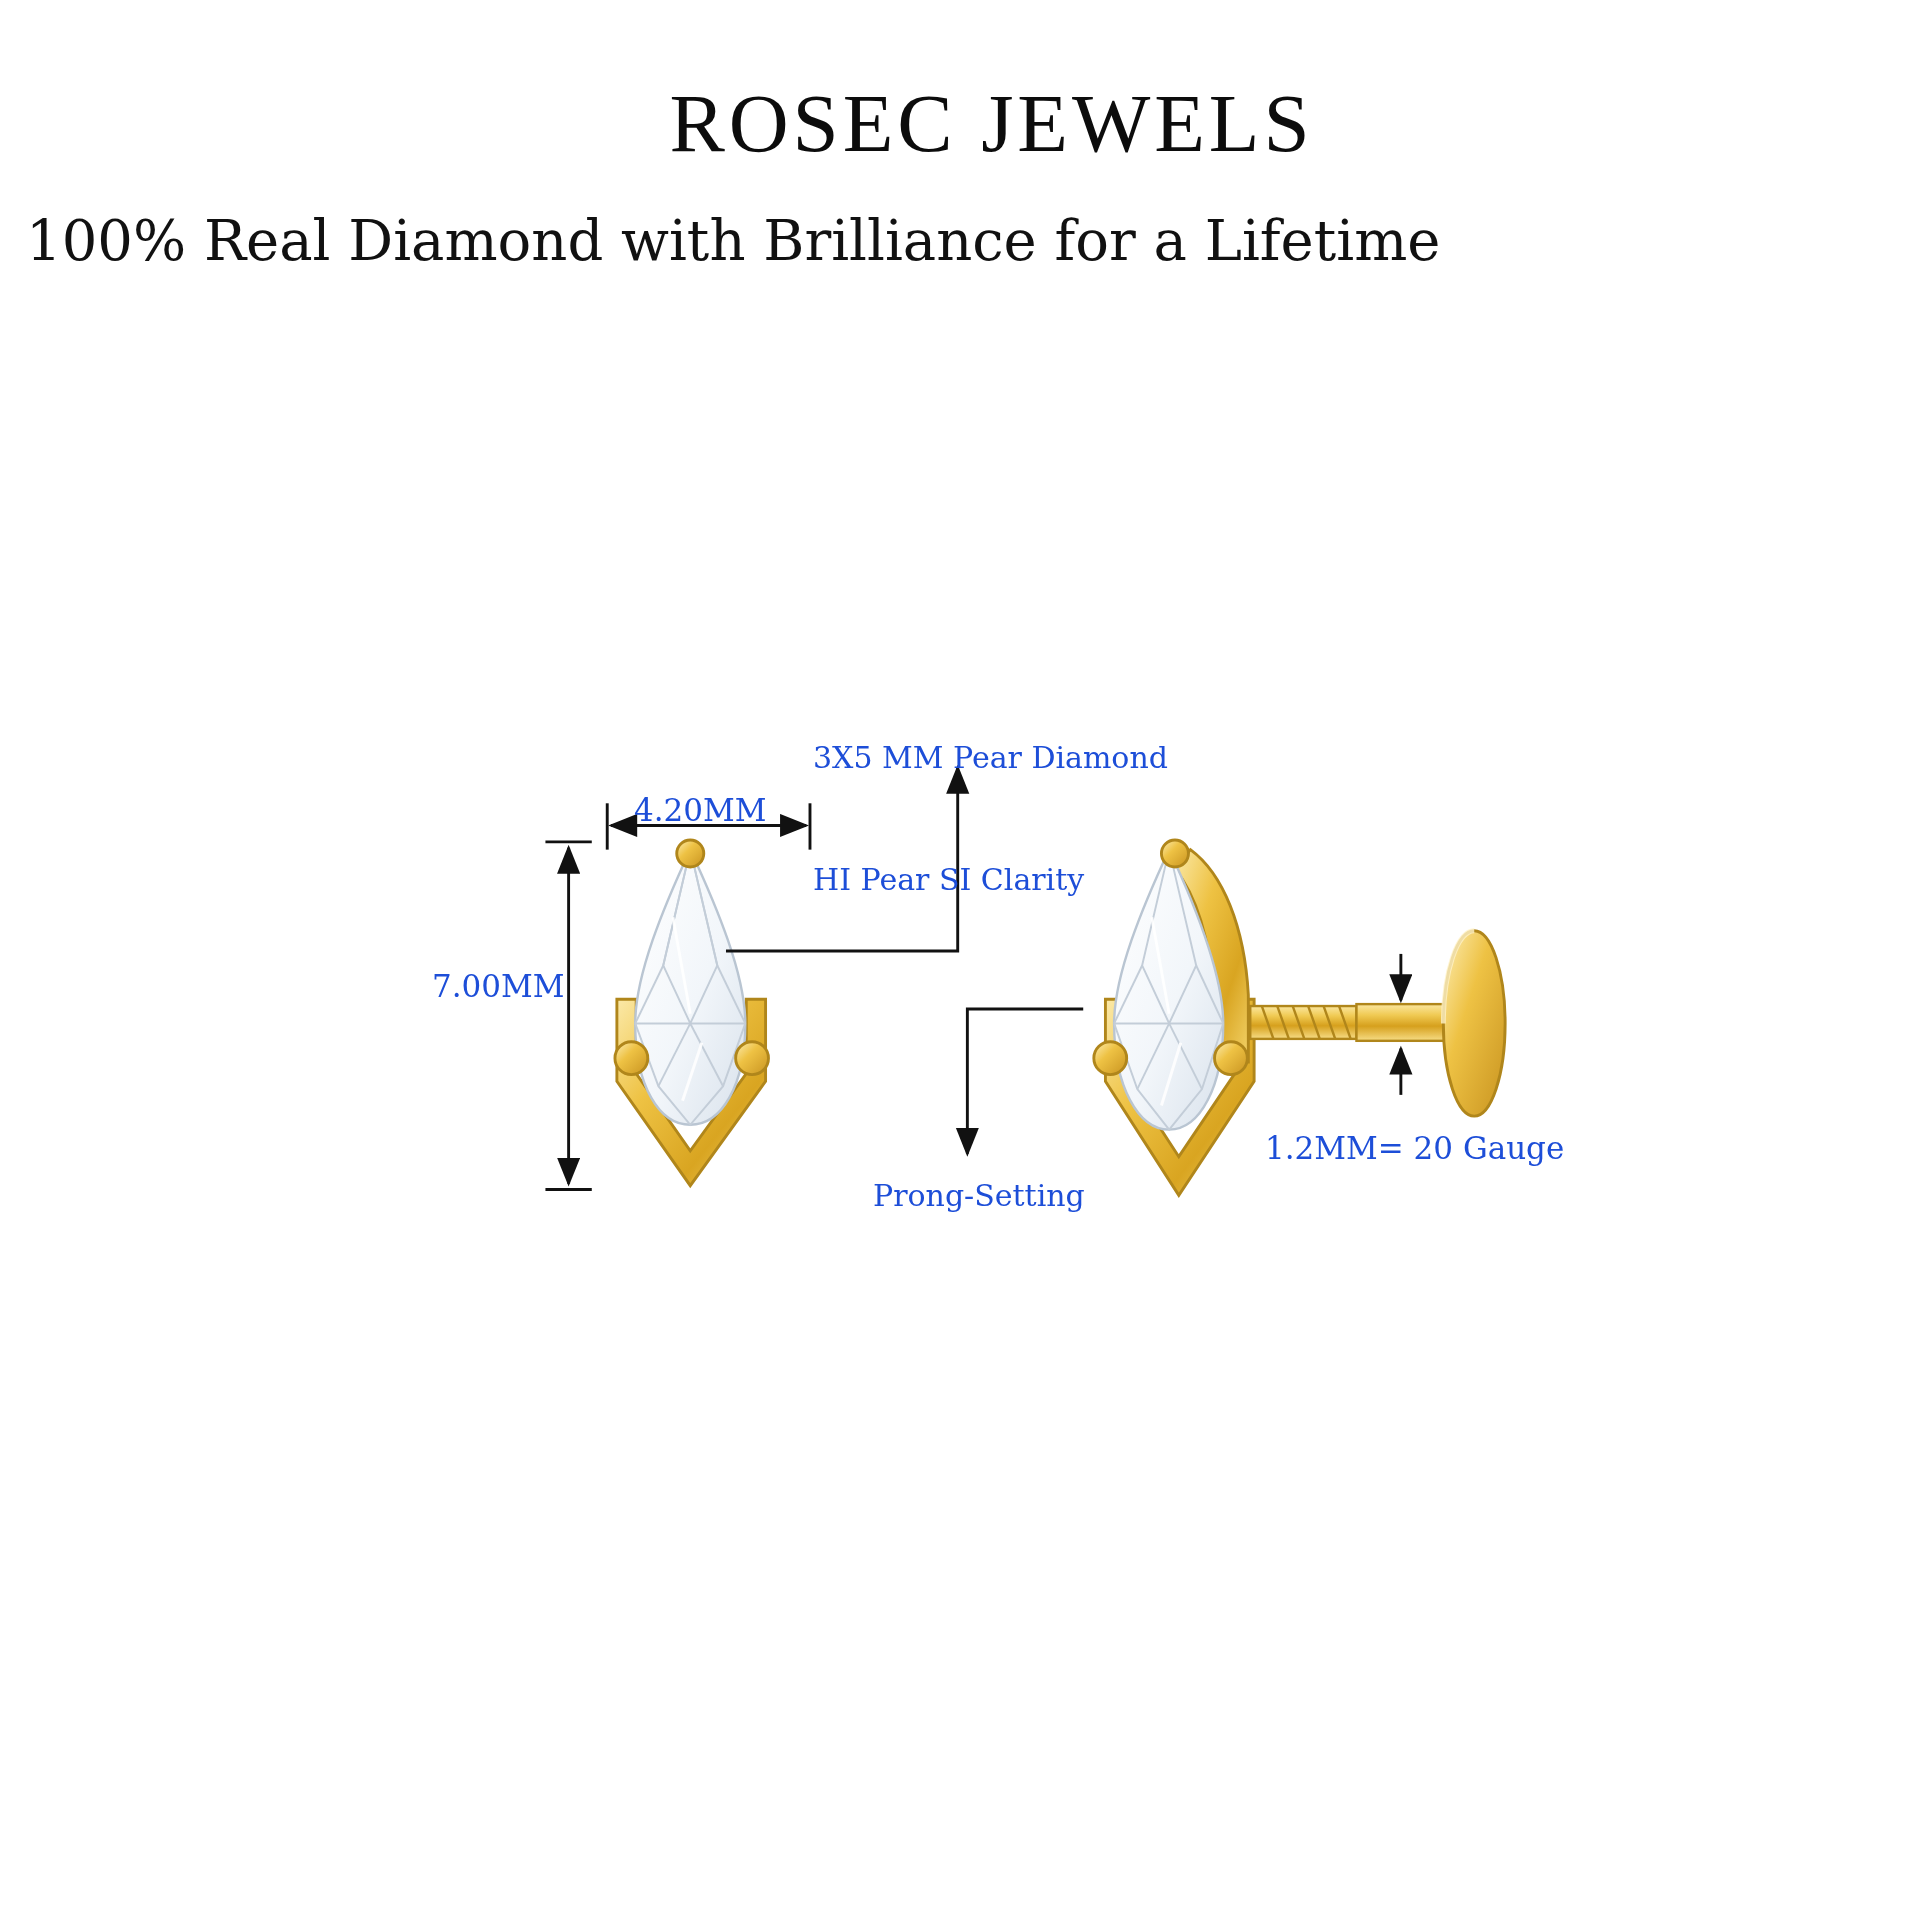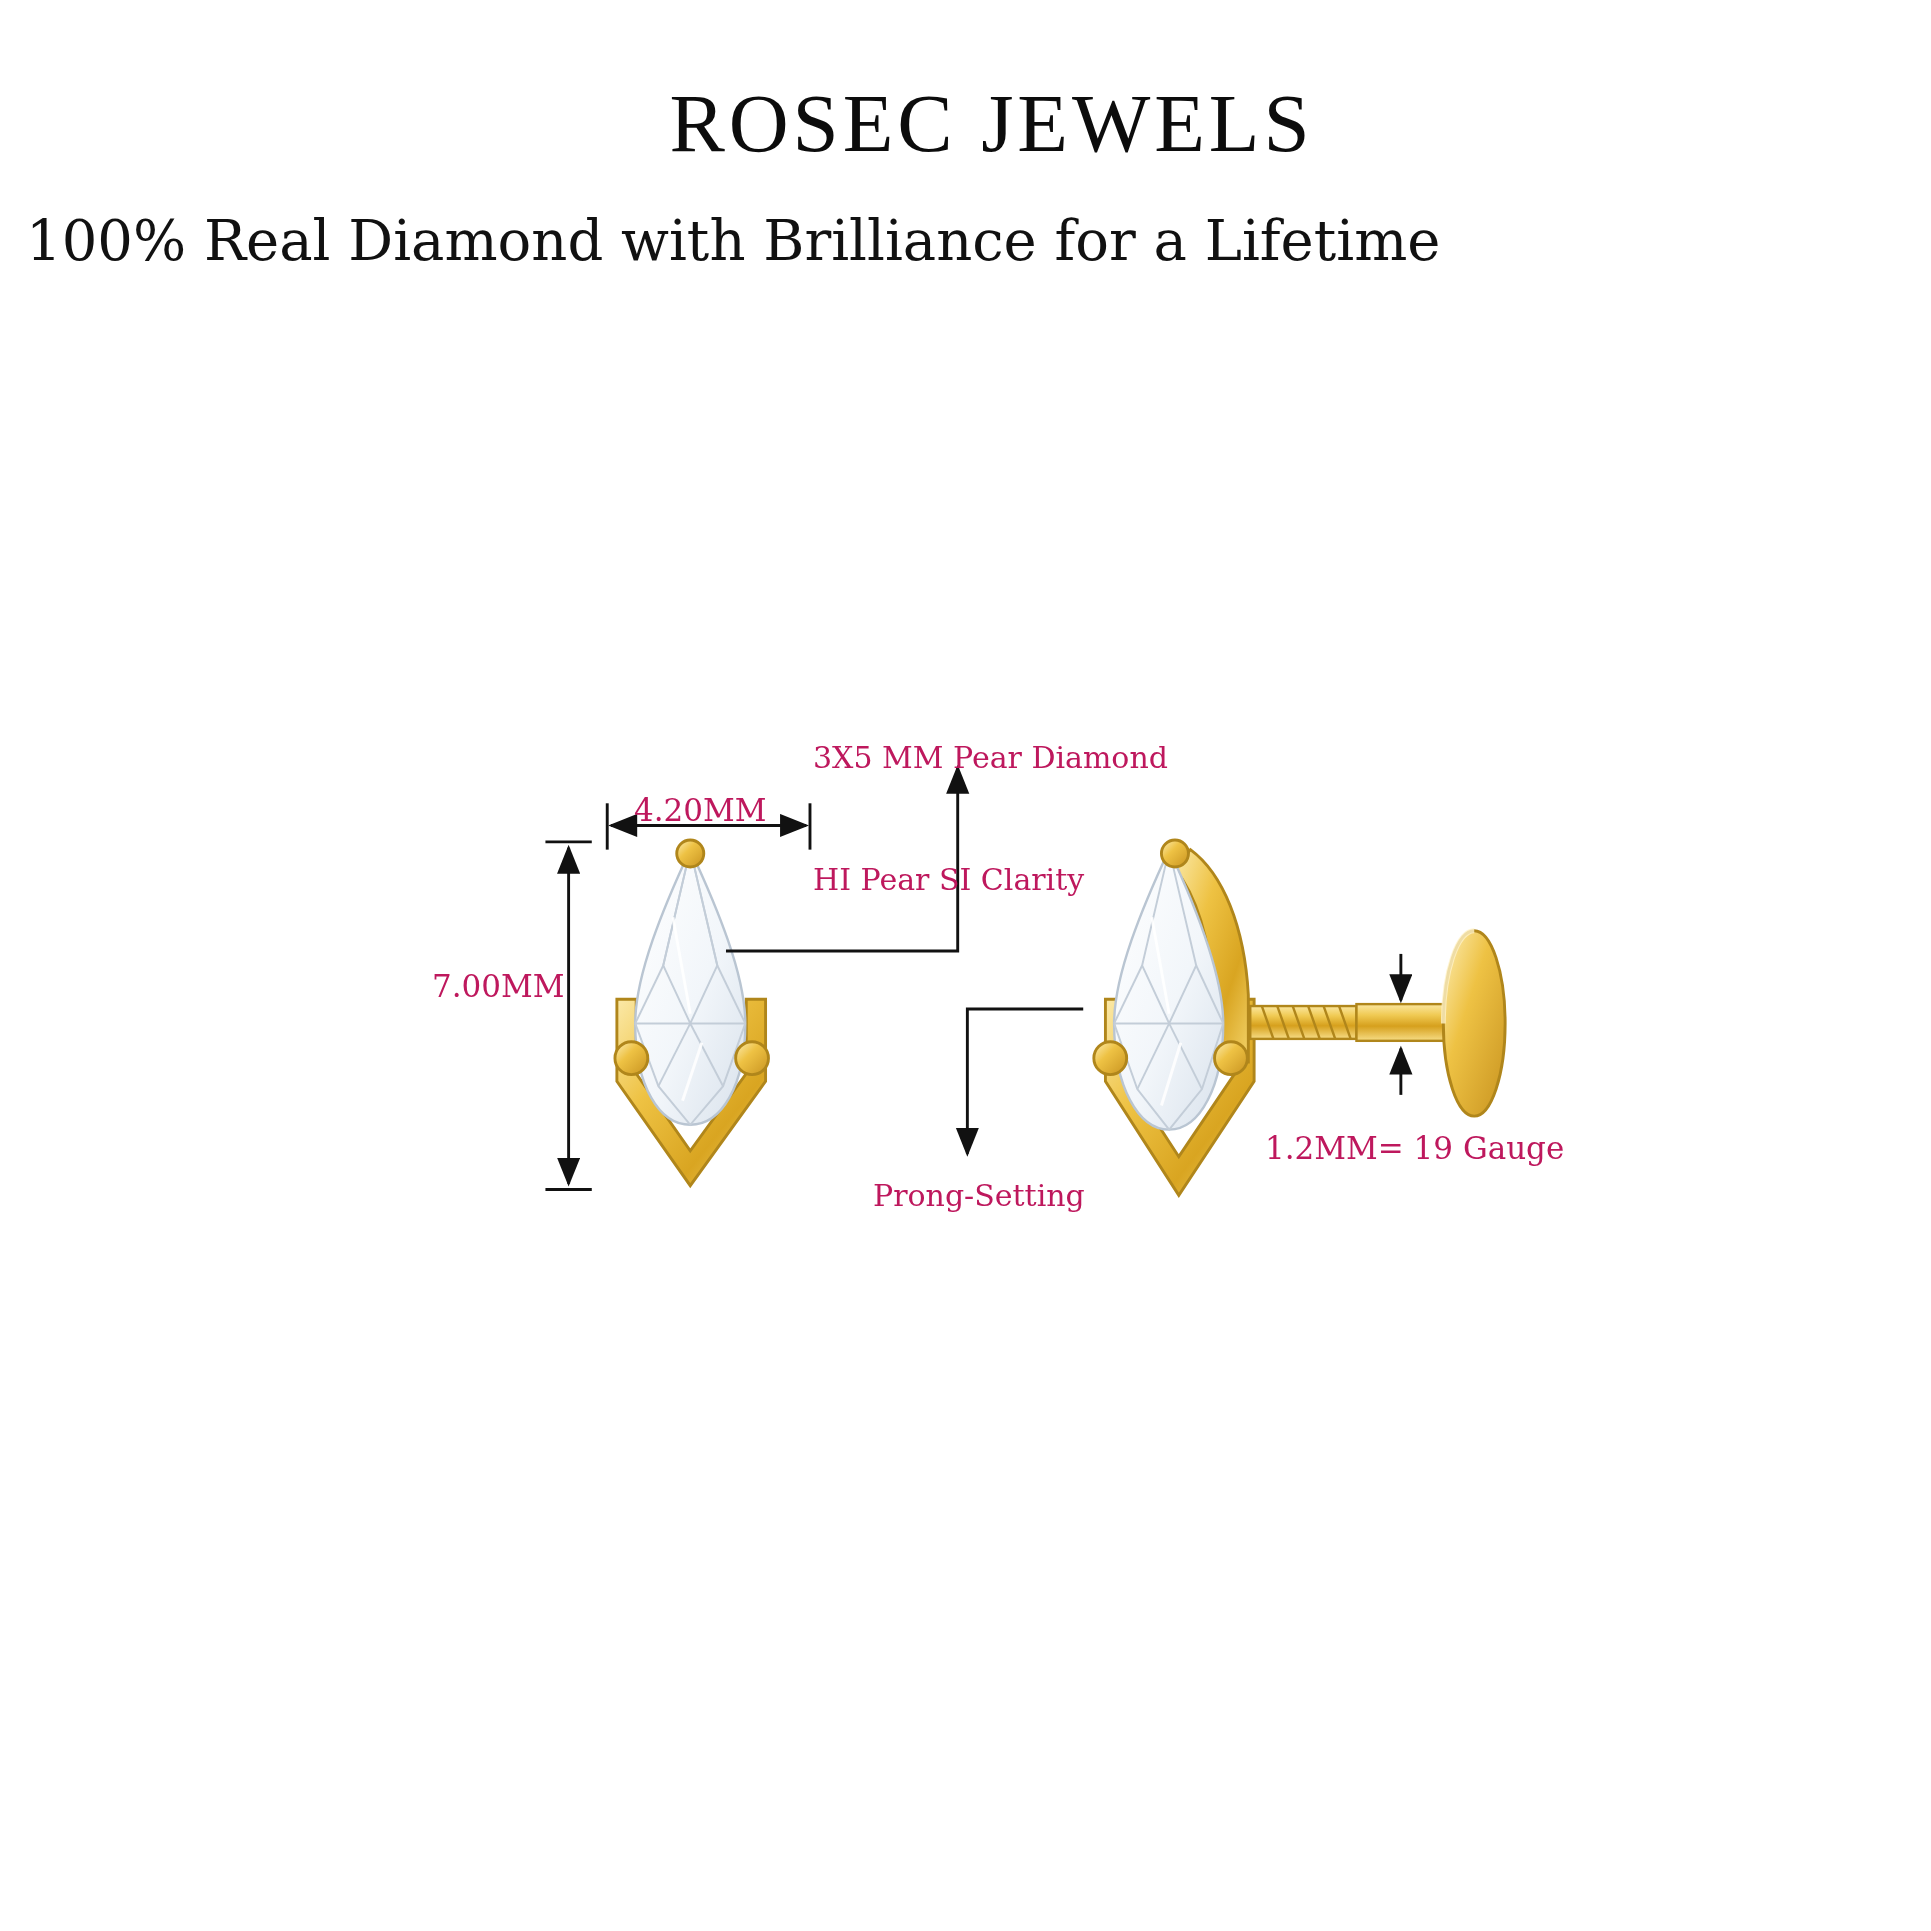--- a/index.html
+++ b/index.html
@@ -55,21 +55,21 @@
     text-align: center;
     font-size: 46px;
     color: #111111;
     font-family: "Liberation Serif", serif;
   }
 
   
   .anno {
     position: absolute;
     font-family: "DejaVu Serif", serif;
-    color: #be185d;
+    color: #1d4ed8;
     white-space: pre;
   }
   .anno-diamond {
     top: 657px;
     left: 787px;
     font-size: 30px;
     line-height: 1.35;
   }
   .anno-prong {
     top: 1178px;
@@ -242,18 +242,18 @@
       <line x1="1424" y1="1134" x2="1424" y2="1086" marker-end="url(#arrow)"></line>
     </g>
   </svg>
 
   <div class="anno anno-diamond">
     <div>3X5 MM Pear Diamond</div>
     <div>HI Pear SI Clarity</div>
   </div>
 
   <div class="anno anno-prong">Prong-Setting</div>
-  <div class="anno anno-gauge">1.2MM= 19 Gauge</div>
+  <div class="anno anno-gauge">1.2MM= 20 Gauge</div>
   <div class="anno dim-w">4.20MM</div>
   <div class="anno dim-h">7.00MM</div>
 
 </div>
 
 
 </body></html>

